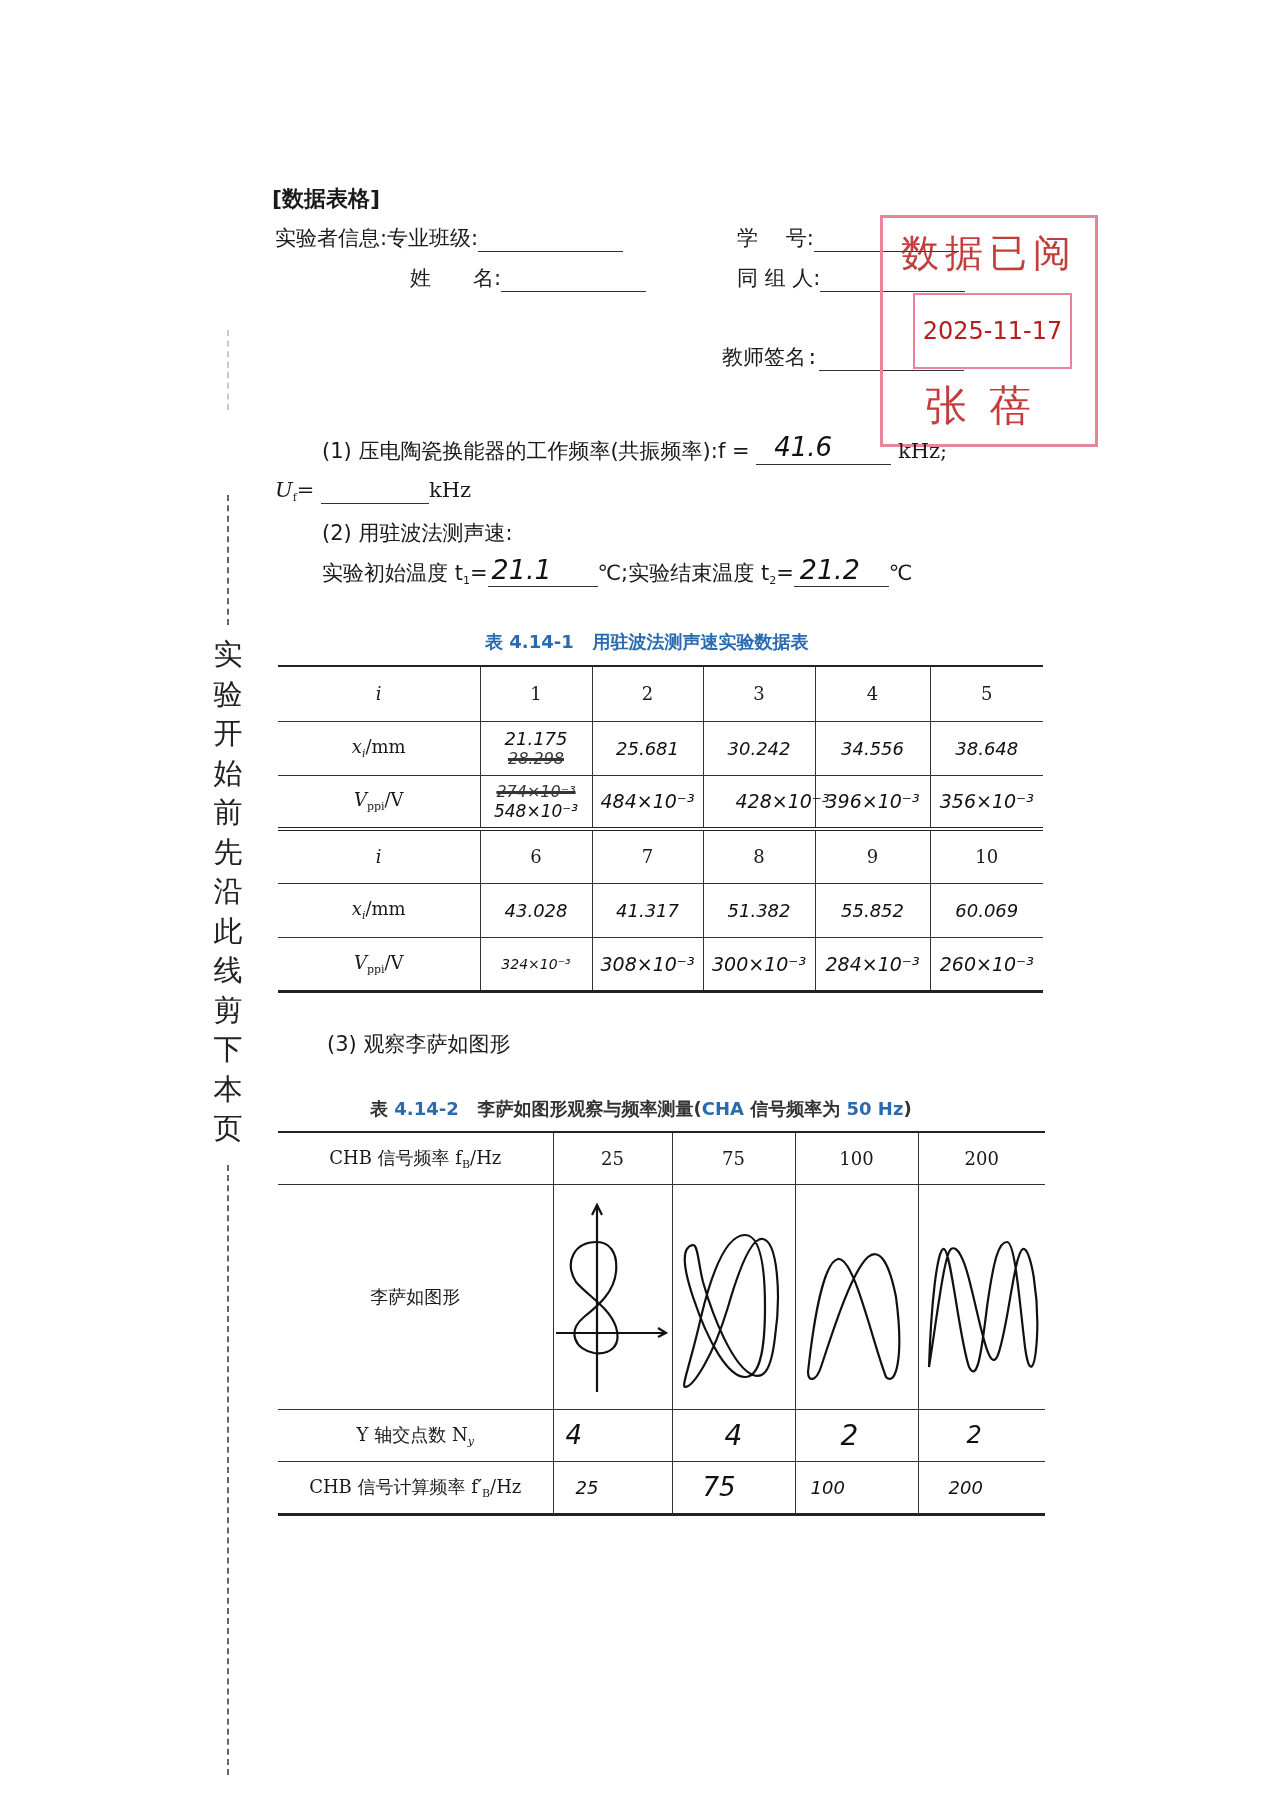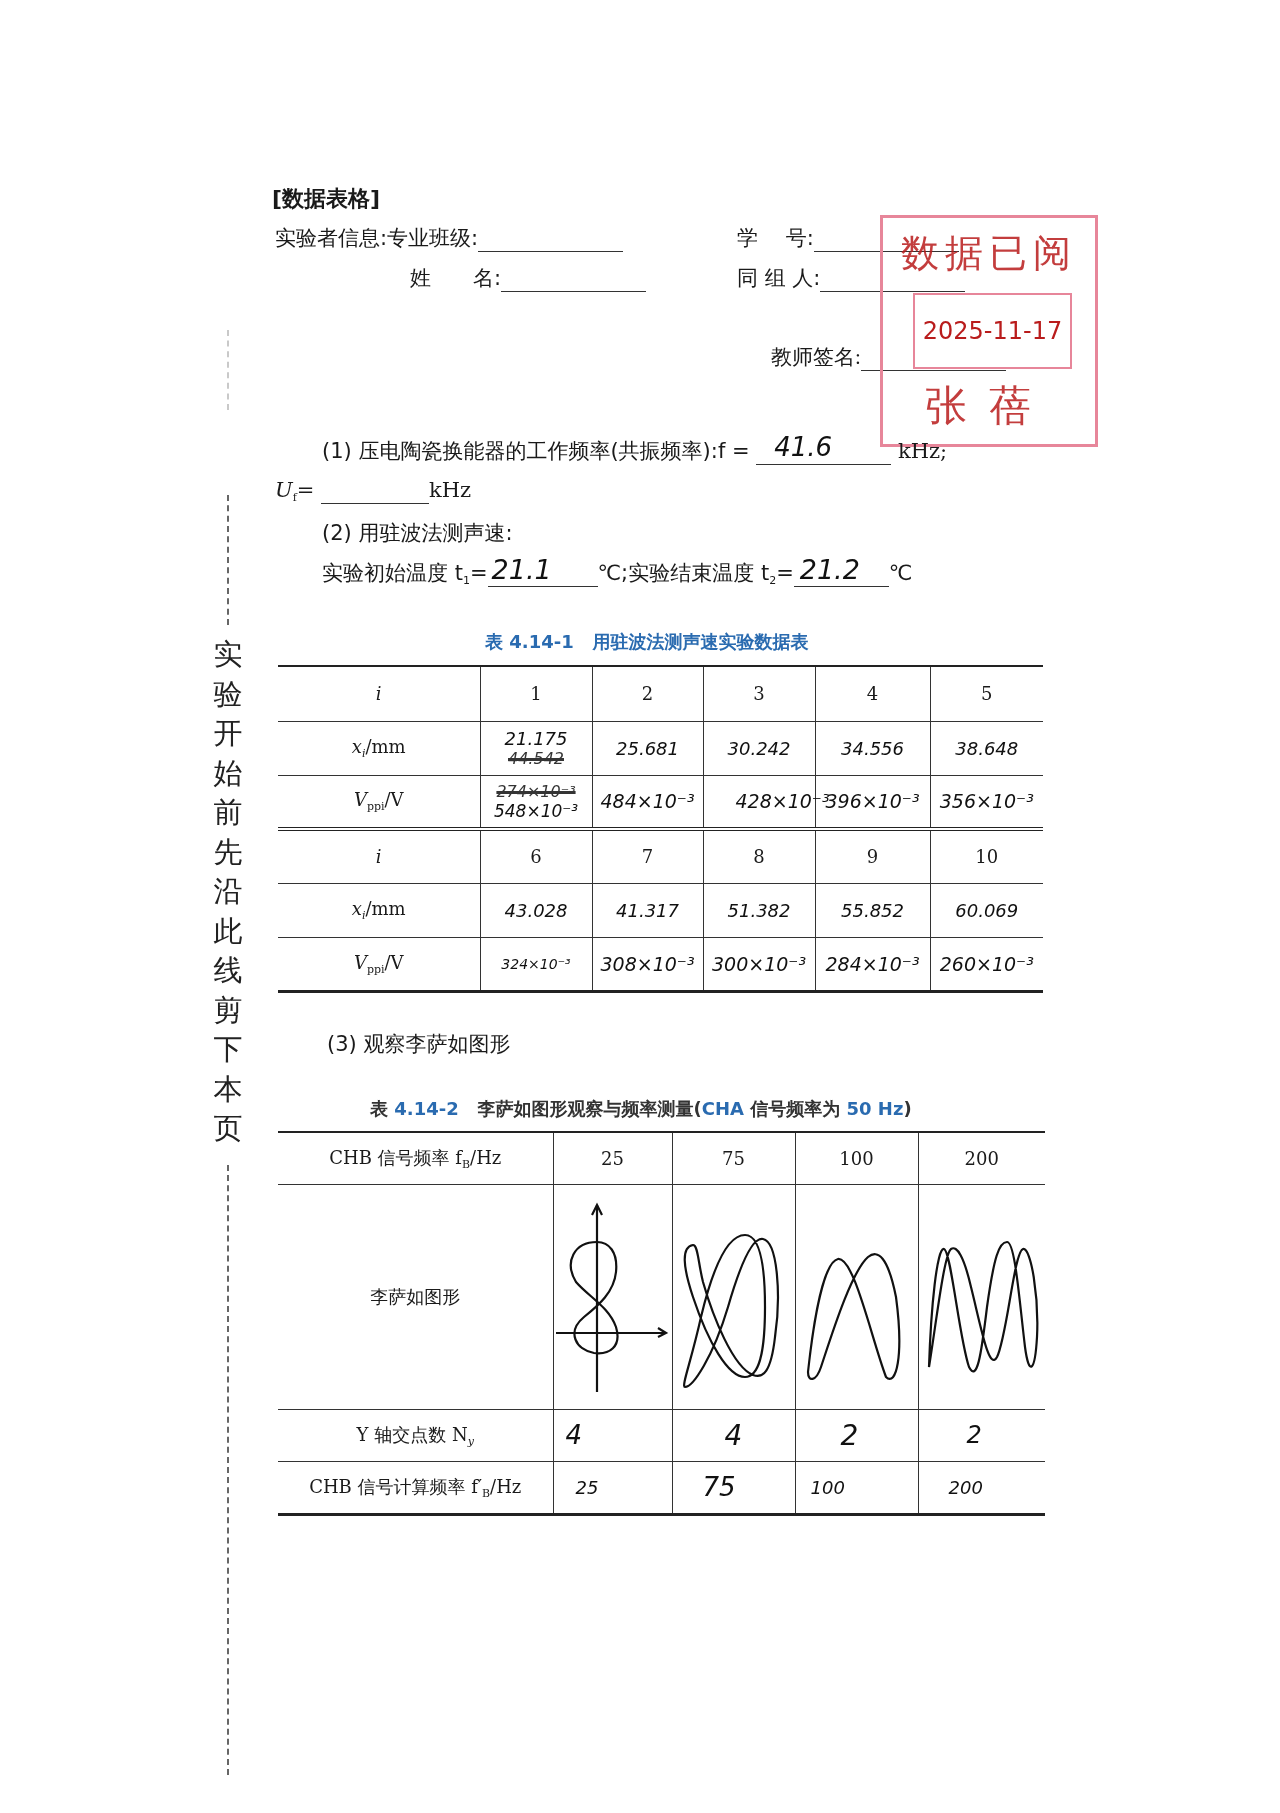--- a/index.html
+++ b/index.html
@@ -64,21 +64,21 @@
 </div>
 <div class="abs txt" style="left:410px;top:264px;font-family:'DejaVu Sans',sans-serif;">
   <span>姓　　名:</span><span class="blank" style="width:145px;"></span>
 </div>
 <div class="abs txt" style="left:737px;top:224px;font-family:'DejaVu Sans',sans-serif;">
   <span>学　 号:</span><span class="blank" style="width:145px;"></span>
 </div>
 <div class="abs txt" style="left:737px;top:264px;font-family:'DejaVu Sans',sans-serif;">
   <span>同 组 人:</span><span class="blank" style="width:145px;"></span>
 </div>
-<div class="abs txt" style="left:771px;top:343px;font-family:Liberation Serif, serif;">
+<div class="abs txt" style="left:722px;top:343px;font-family:Liberation Mono, monospace;">
   <span>教师签名:</span><span class="blank" style="width:145px;"></span>
 </div>
 
 <div class="stamp">
   <div class="s-title">数据已阅</div>
   <div class="s-date">2025-11-17</div>
   <div class="s-sig">张蓓</div>
 </div>
 
 <div class="abs txt" style="left:322px;top:437px;font-family:'DejaVu Sans',sans-serif;">
@@ -116,21 +116,21 @@
     <td>1</td>
     <td>2</td>
     <td>3</td>
     <td>4</td>
     <td>5</td>
   </tr>
   <tr style="height:54px;">
     <td class="lbl"><i>x</i><sub class="sub"><i>i</i></sub><span>/mm</span></td>
     <td class="hwcell">
           <span style="display:block;">21.175</span>
-          <span class="struck">44.542</span>
+          <span class="struck">28.298</span>
         </td>
     <td class="hwcell">25.681</td>
     <td class="hwcell">30.242</td>
     <td class="hwcell">34.556</td>
     <td class="hwcell">38.648</td>
   </tr>
   <tr class="dbl" style="height:54px;">
     <td class="lbl"><i>V</i><sub class="sub">ppi</sub><span>/V</span></td>
     <td class="hwcell" style="font-size:17px;"><span class="struck">274×10⁻³</span><span>548×10⁻³</span></td>
     <td class="hwcell" style="font-size:19px;">484×10⁻³</td>

